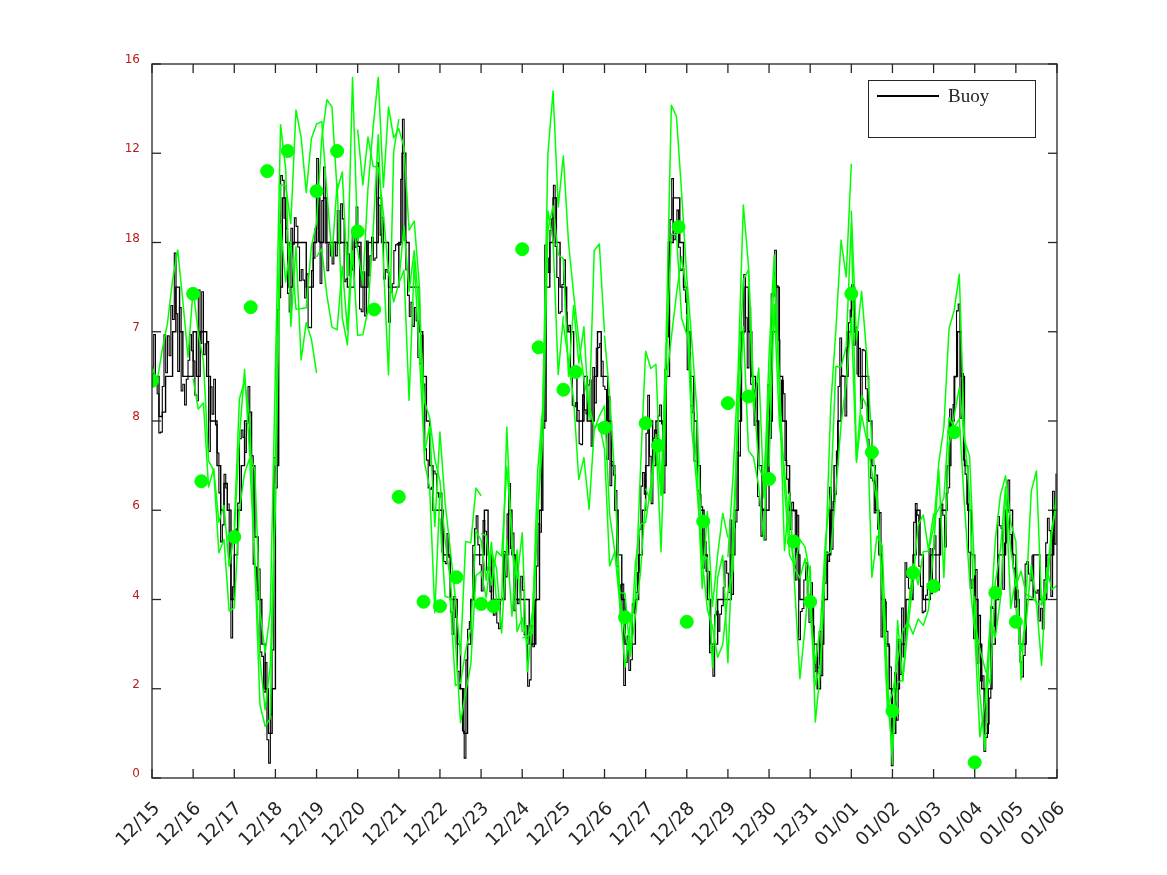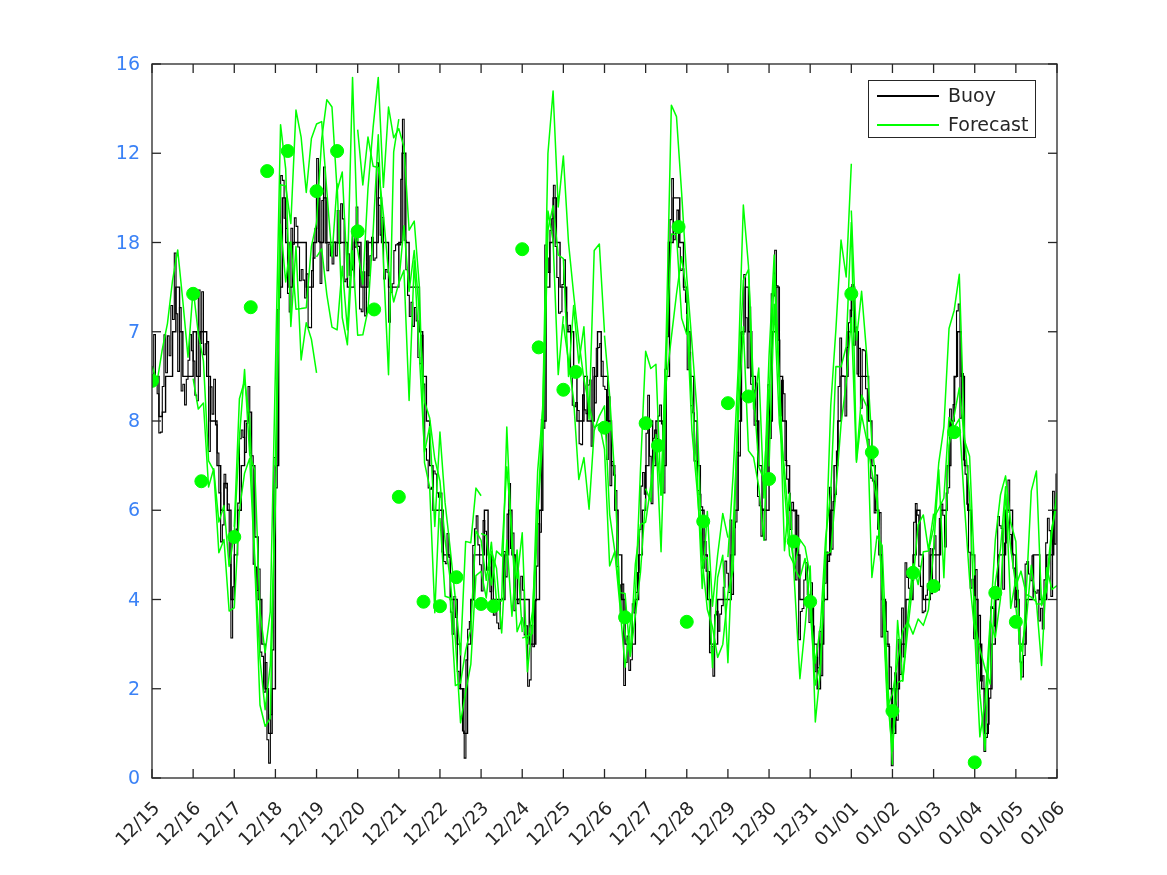--- a/index.html
+++ b/index.html
@@ -37,22 +37,22 @@
     top: 421px;
     width: 660px;
     text-align: center;
     transform: rotate(-90deg);
     font-size: 20px;
     color: #262626;
   }
   .ytick-label {
     position: absolute;
     text-align: right;
-    font-size: 19px;
-    color: #3b82f6;
+    font-size: 12px;
+    color: #b91c1c;
     width: 60px;
   }
   .xtick-label {
     position: absolute;
     font-size: 18.5px;
     color: #262626;
     transform: rotate(-45deg);
     transform-origin: 100% 50%;
     white-space: nowrap;
     text-align: right;
@@ -67,20 +67,21 @@
     border: 1.1px solid #262626;
     box-sizing: border-box;
   }
   .legend-row {
     position: absolute;
     left: 0;
     width: 100%;
     height: 29px;
     display: flex;
     align-items: center;
+    font-family: Liberation Serif, serif;
   }
   .legend-swatch {
     width: 62px;
     height: 0;
     margin-left: 8px;
     margin-right: 9px;
     border-top-width: 2.2px;
     border-top-style: solid;
   }
   .legend-text {
@@ -279,19 +280,15 @@
       <div class="xtick-label" style="left: 916.727px; top: 794px; width: 62px;">01/04</div>
       <div class="xtick-label" style="left: 957.864px; top: 794px; width: 62px;">01/05</div>
       <div class="xtick-label" style="left: 999px; top: 794px; width: 62px;">01/06</div>
     </div>
 
   <div id="legend-box">
     <div class="legend-row" style="top:0px;">
       <div class="legend-swatch" style="border-top-color: rgb(0, 0, 0);"></div>
       <div class="legend-text">Buoy</div>
     </div>
-    <div class="legend-row" style="top:29px;">
-      <div class="legend-swatch" style="border-top-color: rgb(0, 255, 0);"></div>
-      <div class="legend-text">Forecast</div>
-    </div>
   </div>
 
 </div>
 
 </body></html>

